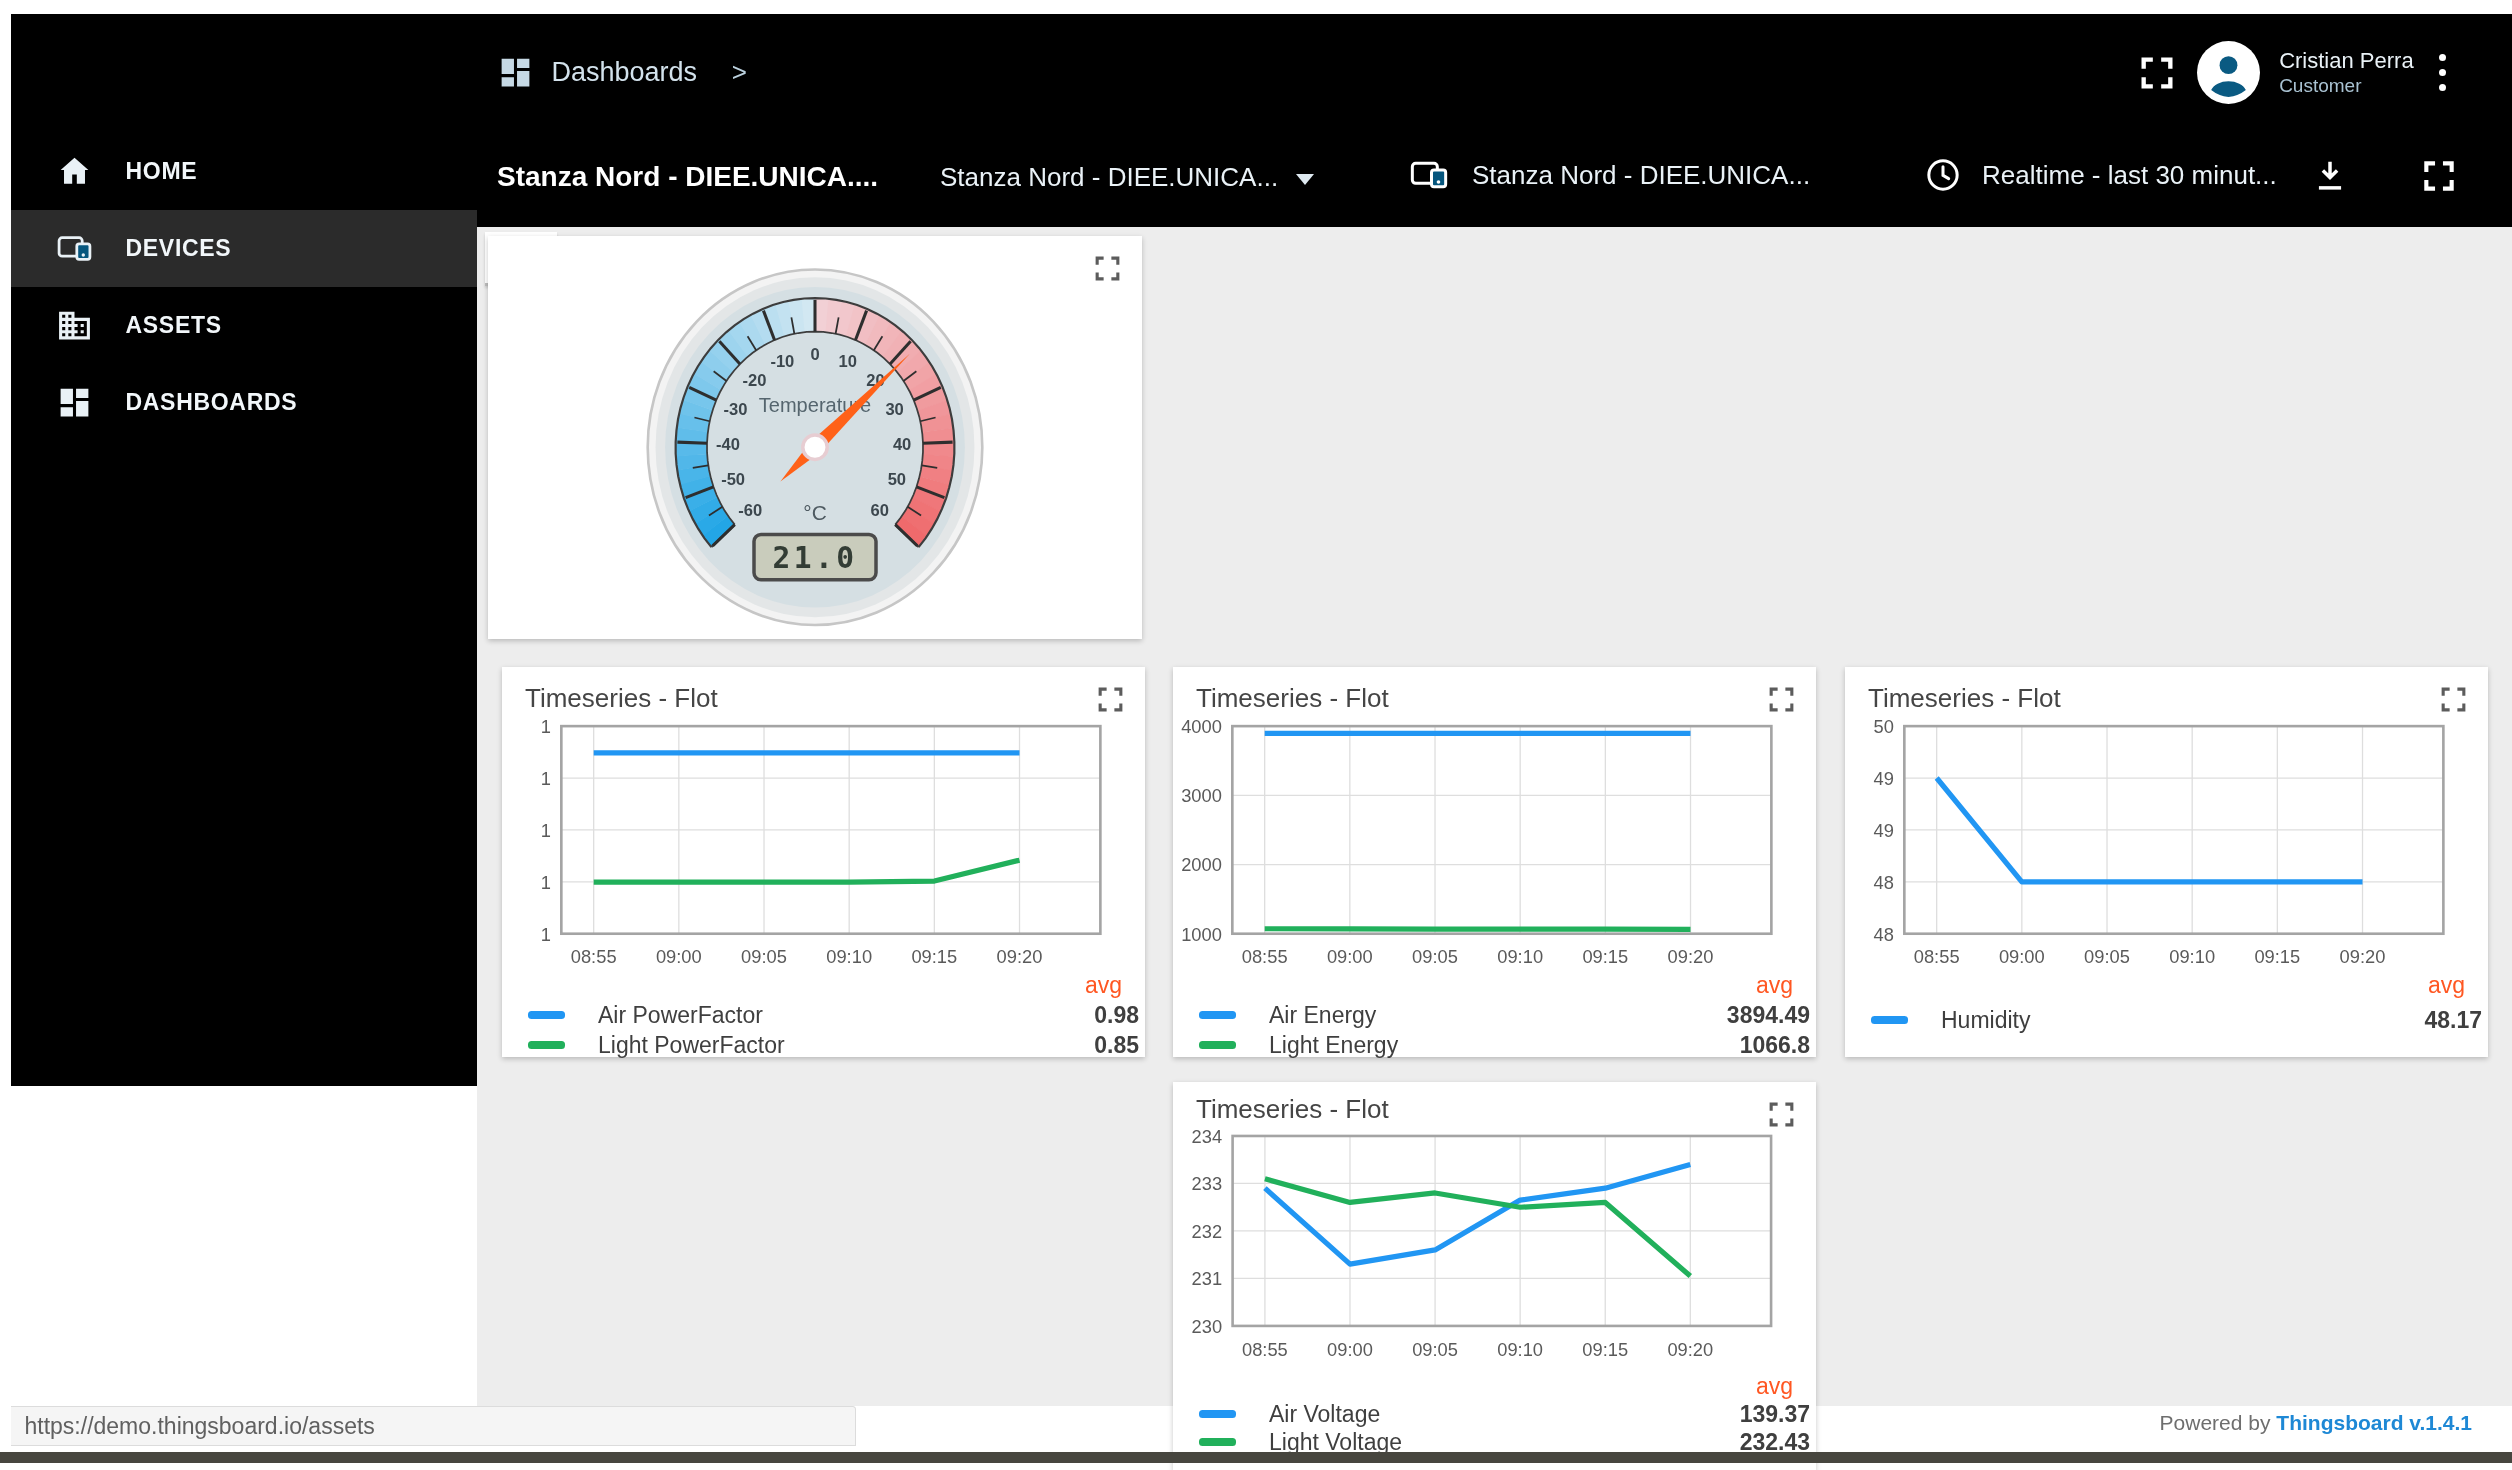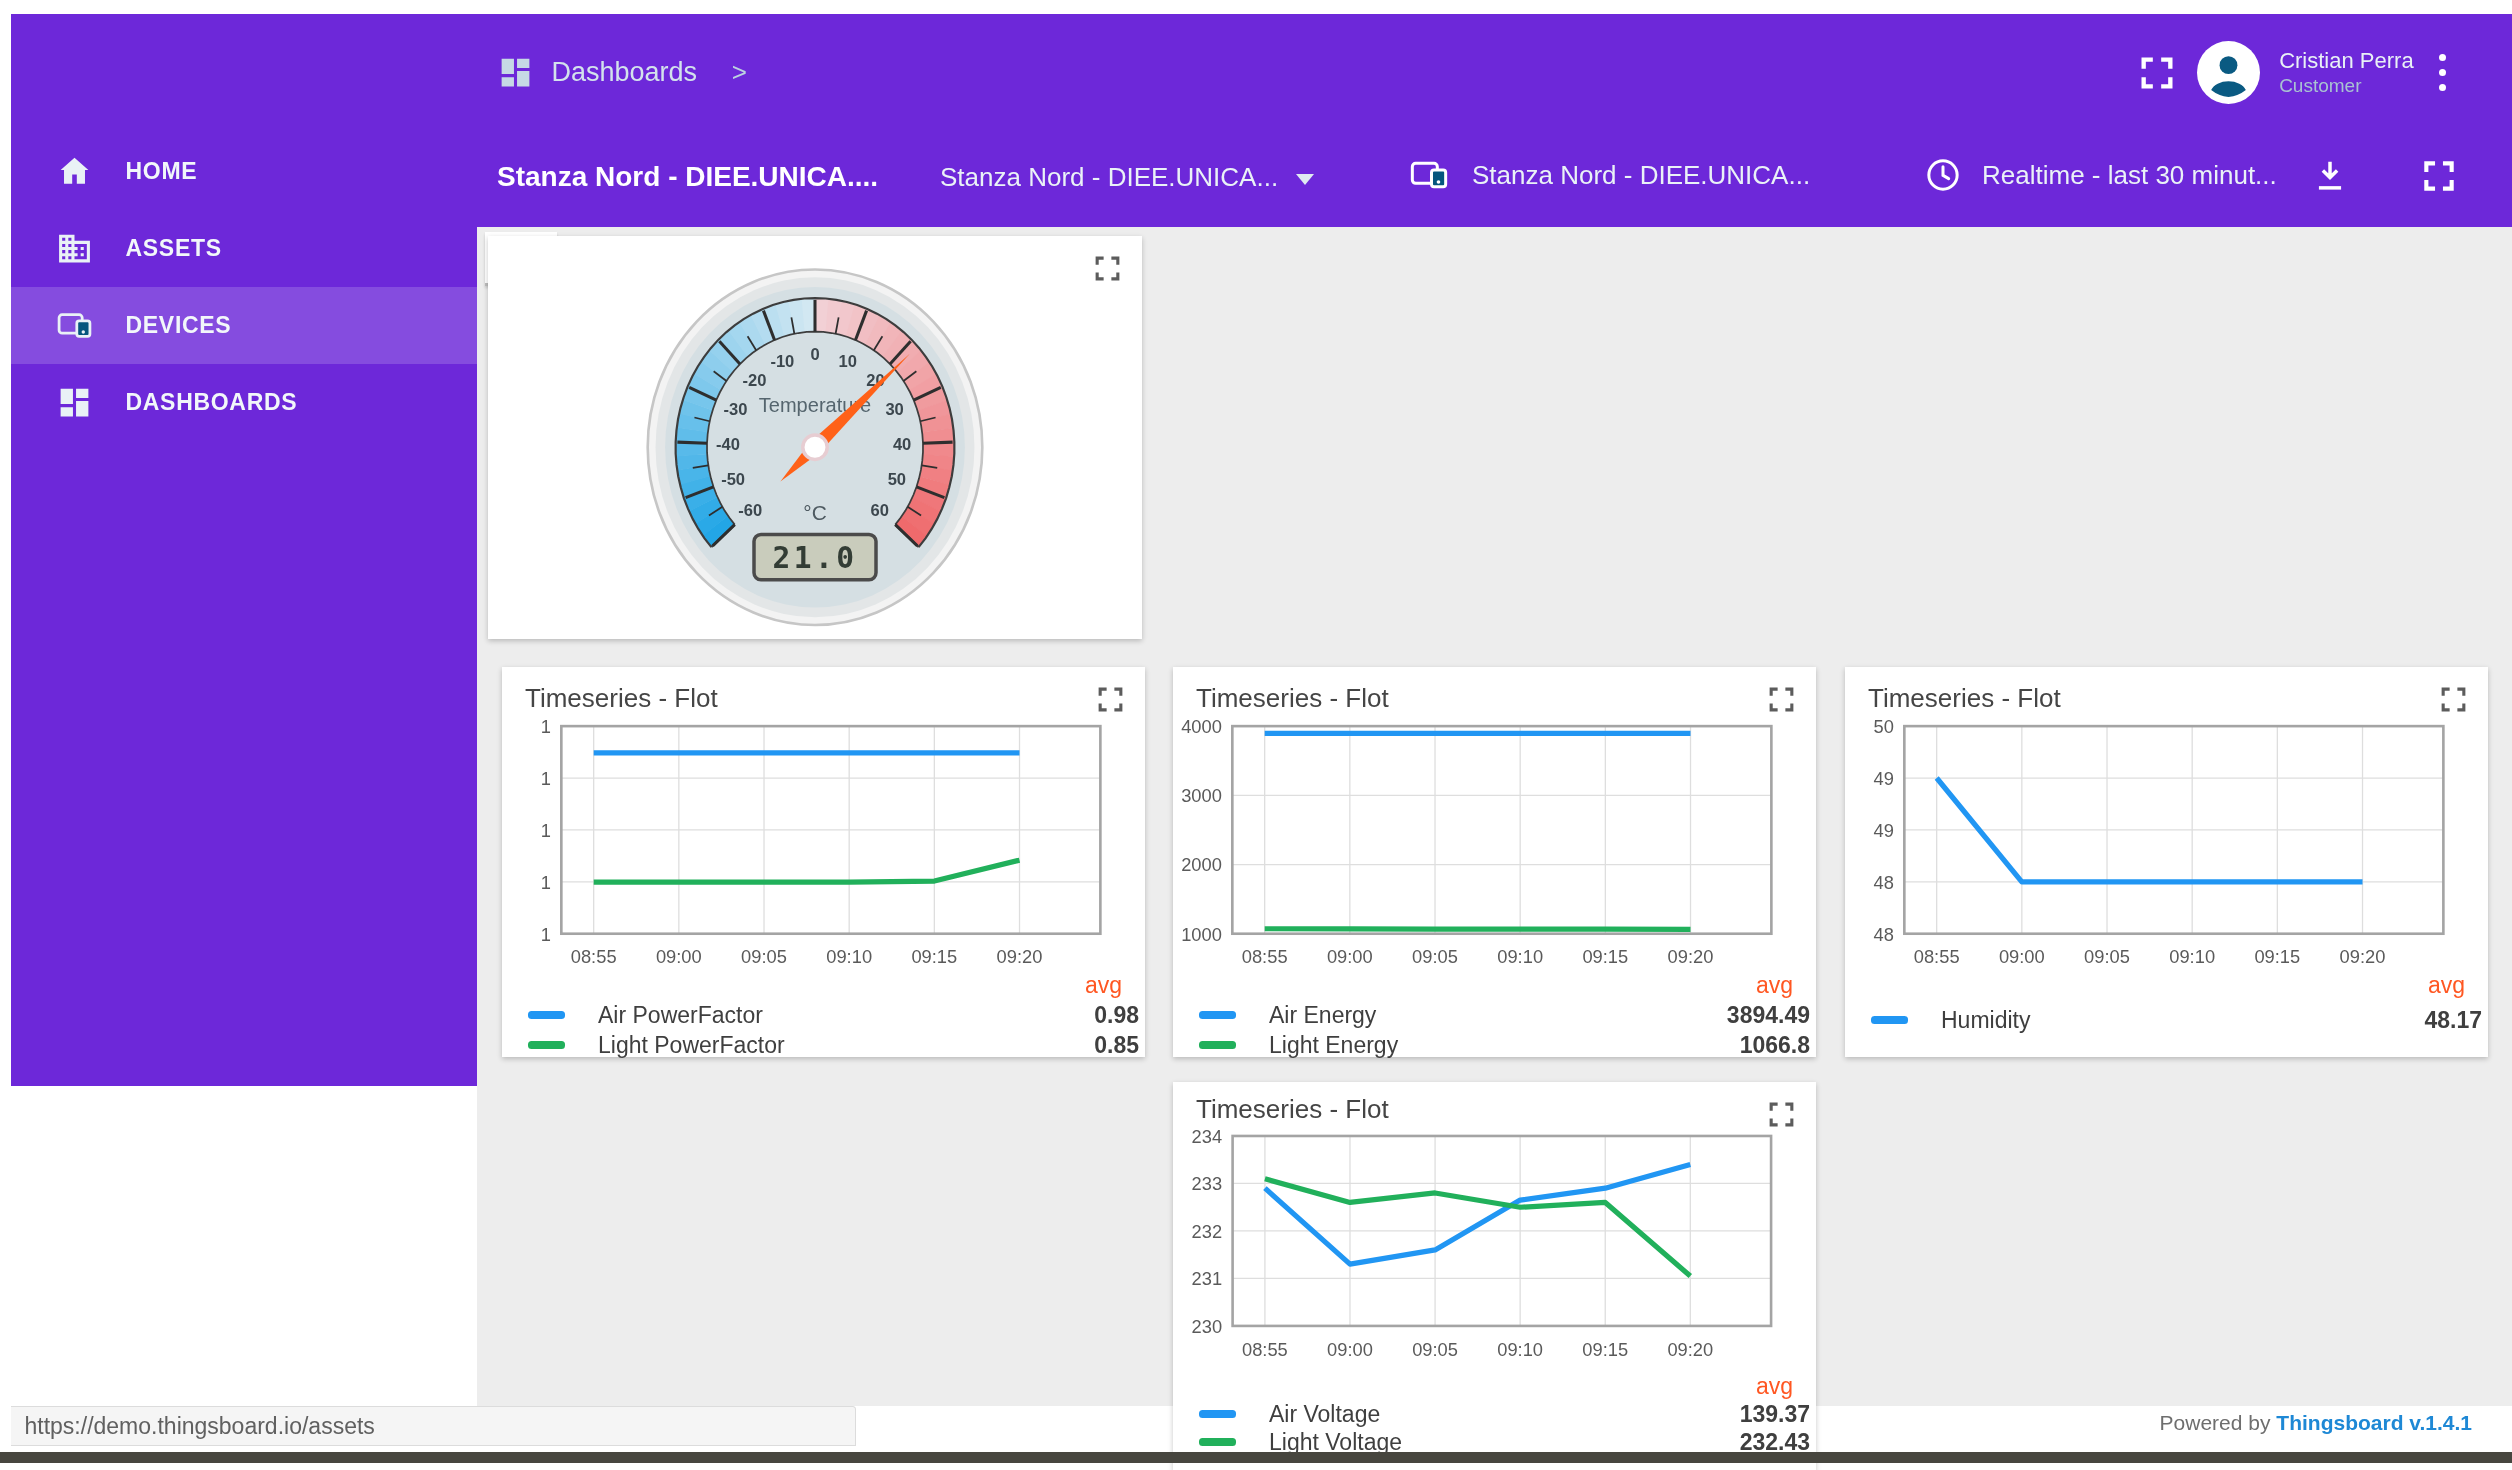--- a/index.html
+++ b/index.html
@@ -1,18 +1,18 @@
 <!DOCTYPE html>
 <html style="font-size:14px"><head>
 <meta charset="utf-8">
 <style>
   html,body{margin:0;padding:0;background:#fff;}
   .screen{position:relative;width:2512px;height:1471px;background:#fff;overflow:hidden;
           font-family:"Liberation Sans",sans-serif;-webkit-font-smoothing:antialiased;}
-  .blue{background:#6d28d9;}
+  .blue{background:#000000;}
   
   .hdr{position:absolute;left:477px;top:14px;width:2035px;height:117px;}
   .crumbs{position:absolute;left:20px;top:0;height:117px;display:flex;align-items:center;gap:19px;color:#cfdfe9;}
   .crumb{display:flex;align-items:center;gap:17.4px;font-size:27px;color:#d3e2ec;cursor:pointer;}
   .crumb.current{color:#fff;}
   .crumb svg{width:37px;height:37px;color:#c6d9e5;}
   .crumb.current svg{color:#e8f1f7;}
   .bc-sep{font-size:26px;color:#bcd2df;margin:0 15.7px;}
   .hdr-right{position:absolute;right:61px;top:0;height:117px;display:flex;align-items:center;gap:20px;}
   .iconbtn{background:none;border:none;padding:0;cursor:pointer;color:#fff;display:flex;align-items:center;justify-content:center;}
@@ -75,33 +75,33 @@
 <div class="screen">
 
   <nav class="side blue">
     <div class="nav">
       <div class="nav-item">
         <svg viewBox="0 0 24 24" fill="currentColor">
             <path d="M12 3 3 11h2.2v9h5.3v-6h3v6h5.3v-9H21z"></path>
           </svg>
         <span class="nav-label">HOME</span>
       </div>
-      <div class="nav-item">
-        <svg viewBox="0 0 24 24" fill="currentColor">
-            <path d="M12 7V3H2v18h20V7H12zM6 19H4v-2h2v2zm0-4H4v-2h2v2zm0-4H4V9h2v2zm0-4H4V5h2v2zm4 12H8v-2h2v2zm0-4H8v-2h2v2zm0-4H8V9h2v2zm0-4H8V5h2v2zm10 12h-8v-2h2v-2h-2v-2h2v-2h-2V9h8v10zm-2-8h-2v2h2v-2zm0 4h-2v2h2v-2z"></path>
-          </svg>
-        <span class="nav-label">ASSETS</span>
-      </div>
       <div class="nav-item active">
         <svg viewBox="0 0 24 24" fill="none" stroke="currentColor" stroke-width="1.8">
             <rect x="2" y="5" width="15" height="12" rx="2"></rect>
             <rect x="13.5" y="9" width="8.5" height="10" rx="1.5" fill="#05567e"></rect>
             <circle cx="17.7" cy="16.2" r="1.1" fill="currentColor" stroke="none"></circle>
           </svg>
         <span class="nav-label">DEVICES</span>
+      </div>
+      <div class="nav-item">
+        <svg viewBox="0 0 24 24" fill="currentColor">
+            <path d="M12 7V3H2v18h20V7H12zM6 19H4v-2h2v2zm0-4H4v-2h2v2zm0-4H4V9h2v2zm0-4H4V5h2v2zm4 12H8v-2h2v2zm0-4H8v-2h2v2zm0-4H8V9h2v2zm0-4H8V5h2v2zm10 12h-8v-2h2v-2h-2v-2h2v-2h-2V9h8v10zm-2-8h-2v2h2v-2zm0 4h-2v2h2v-2z"></path>
+          </svg>
+        <span class="nav-label">ASSETS</span>
       </div>
       <div class="nav-item">
         <svg viewBox="0 0 24 24" fill="currentColor">
             <path d="M3 3h8v10H3zM13 3h8v6h-8zM13 11h8v10h-8zM3 15h8v6H3z"></path>
           </svg>
         <span class="nav-label">DASHBOARDS</span>
       </div>
     </div>
   </nav>
 

